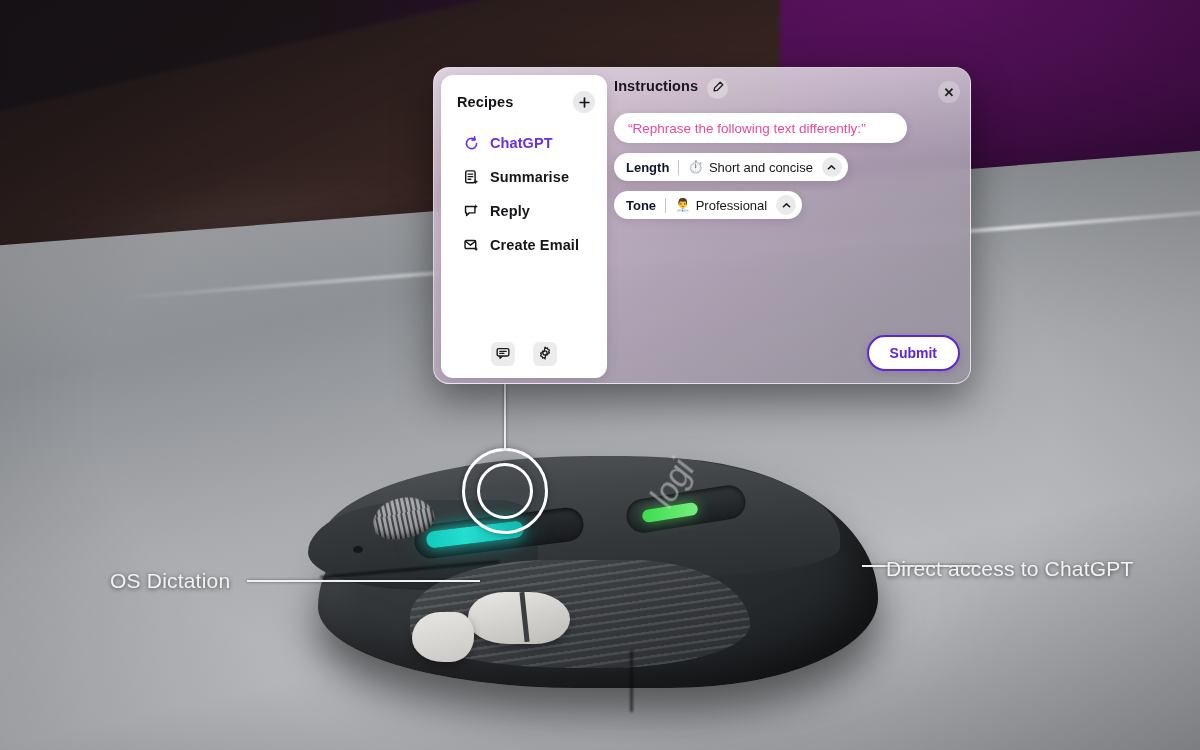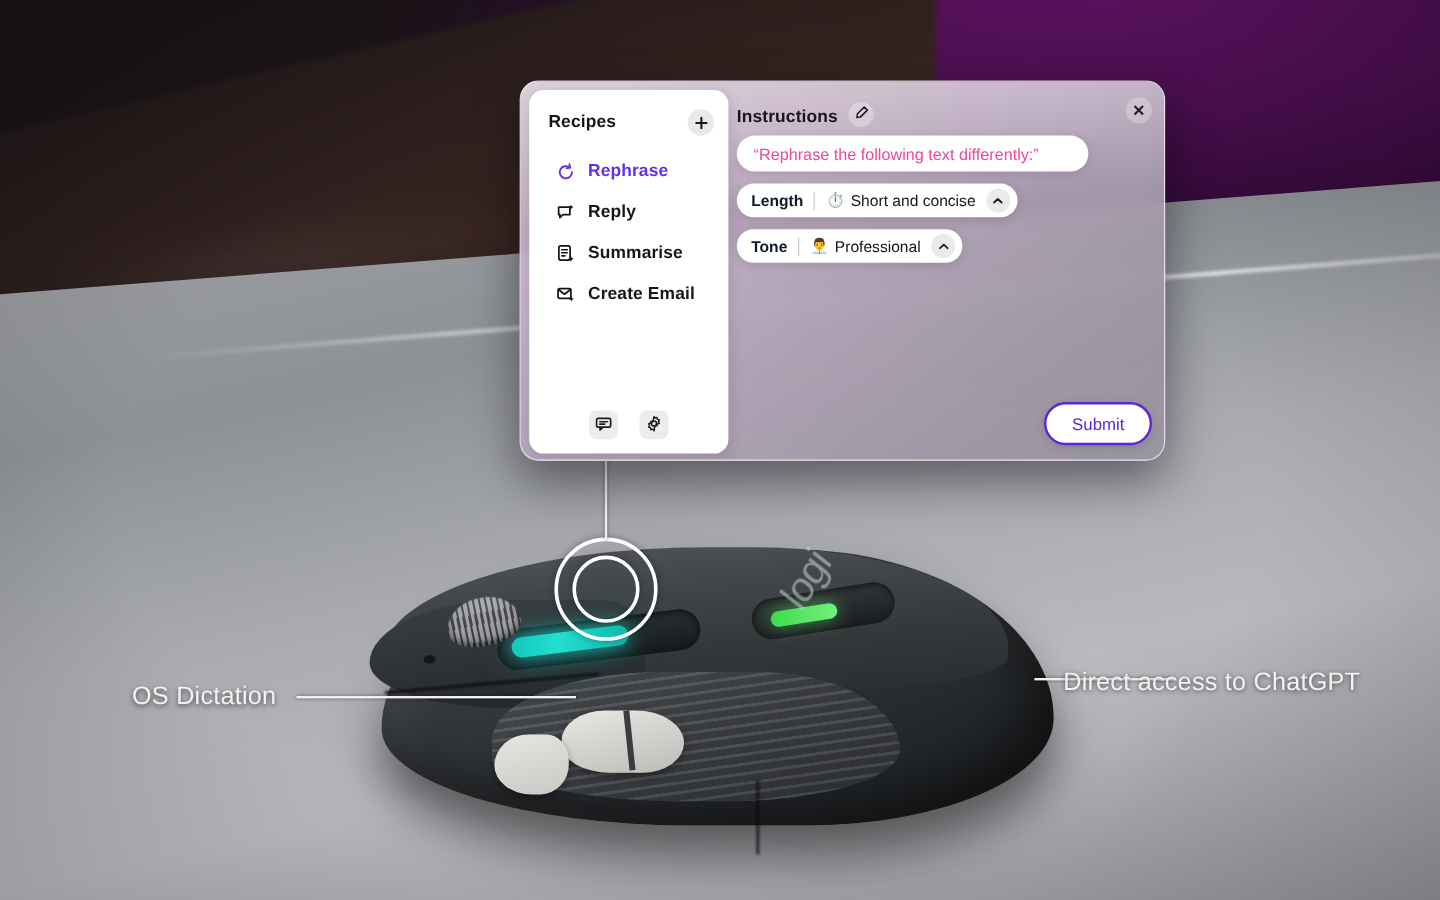--- a/index.html
+++ b/index.html
@@ -253,21 +253,21 @@
   }
   .foot-btn {
     width: 24px; height: 24px; border-radius: 6px;
     background: #ececed;
     display: flex; align-items: center; justify-content: center;
     border: none; cursor: pointer;
   }
 
   
   .content { position: absolute; left: 180px; top: 10px; right: 10px; bottom: 8px; }
-  .content-head { display: flex; align-items: flex-end; height: 28px; }
+  .content-head { display: flex; align-items: flex-start; height: 28px; }
   .content-title { font-size: 14.5px; font-weight: bold; color: #17171b; letter-spacing: 0.1px; }
   .edit-btn {
     margin-left: 9px; width: 21px; height: 21px; border-radius: 50%;
     background: rgba(255,255,255,0.30);
     display: flex; align-items: center; justify-content: center;
     border: none; cursor: pointer;
   }
   .close-btn {
     position: absolute; right: 0px; top: 3px;
     width: 22px; height: 22px; border-radius: 50%;
@@ -315,21 +315,21 @@
     margin-left: 9px; width: 20px; height: 20px; border-radius: 50%;
     background: #eaeaec;
     display: flex; align-items: center; justify-content: center;
   }
 
   .submit-row { position: absolute; right: 0px; bottom: 4px; }
   .submit-btn {
     background: #ffffff;
     border: 2px solid #5b26d6;
     color: #5b26d6;
-    font-size: 14px; font-weight: normal;
+    font-size: 14px; font-weight: bold;
     border-radius: 18px;
     padding: 8px 21px;
     cursor: pointer;
     box-shadow: 0 2px 8px rgba(60,40,70,0.2);
   }
 </style>
 </head>
 <body>
 
 <div class="stage">
@@ -394,42 +394,42 @@
 
       <div class="recipe-list">
 
         <div class="recipe-item active">
           <span class="recipe-icon">
             <svg width="17" height="17" viewBox="0 0 20 20" aria-hidden="true">
               <path d="M16 10a6 6 0 1 1-2.2-4.6" fill="none" stroke="#6730e8" stroke-width="1.9" stroke-linecap="round"></path>
               <path d="M13.6 2.2l0.6 3.4-3.4 0.4" fill="none" stroke="#6730e8" stroke-width="1.9" stroke-linecap="round" stroke-linejoin="round"></path>
             </svg>
           </span>
-          <span class="recipe-label">Rephrase</span>
-        </div>
-
-        <div class="recipe-item">
-          <span class="recipe-icon">
-            <svg width="17" height="17" viewBox="0 0 20 20" aria-hidden="true">
-              <path d="M3 4.2h11v7.4H7.4L4.2 14.6v-3H3z" fill="none" stroke="#16161a" stroke-width="1.7" stroke-linejoin="round"></path>
-              <path d="M15 1.6l0.8 1.8 1.8 0.8-1.8 0.8-0.8 1.8-0.8-1.8-1.8-0.8 1.8-0.8z" fill="#16161a"></path>
-            </svg>
-          </span>
-          <span class="recipe-label">Reply</span>
+          <span class="recipe-label">ChatGPT</span>
         </div>
 
         <div class="recipe-item">
           <span class="recipe-icon">
             <svg width="17" height="17" viewBox="0 0 20 20" aria-hidden="true">
               <rect x="3.2" y="2.2" width="11" height="14" rx="1.8" fill="none" stroke="#16161a" stroke-width="1.7"></rect>
               <path d="M6 6h5.4M6 9h5.4M6 12h3.2" stroke="#16161a" stroke-width="1.6" stroke-linecap="round"></path>
               <path d="M15 12.2l0.9 1.9 1.9 0.9-1.9 0.9-0.9 1.9-0.9-1.9-1.9-0.9 1.9-0.9z" fill="#16161a"></path>
             </svg>
           </span>
           <span class="recipe-label">Summarise</span>
+        </div>
+
+        <div class="recipe-item">
+          <span class="recipe-icon">
+            <svg width="17" height="17" viewBox="0 0 20 20" aria-hidden="true">
+              <path d="M3 4.2h11v7.4H7.4L4.2 14.6v-3H3z" fill="none" stroke="#16161a" stroke-width="1.7" stroke-linejoin="round"></path>
+              <path d="M15 1.6l0.8 1.8 1.8 0.8-1.8 0.8-0.8 1.8-0.8-1.8-1.8-0.8 1.8-0.8z" fill="#16161a"></path>
+            </svg>
+          </span>
+          <span class="recipe-label">Reply</span>
         </div>
 
         <div class="recipe-item">
           <span class="recipe-icon">
             <svg width="17" height="17" viewBox="0 0 20 20" aria-hidden="true">
               <rect x="2.4" y="4.2" width="12.6" height="9.4" rx="1.6" fill="none" stroke="#16161a" stroke-width="1.7"></rect>
               <path d="M2.8 5l5.9 4.6L14.6 5" fill="none" stroke="#16161a" stroke-width="1.7" stroke-linecap="round" stroke-linejoin="round"></path>
               <path d="M15.4 11.6l0.8 1.8 1.8 0.8-1.8 0.8-0.8 1.8-0.8-1.8-1.8-0.8 1.8-0.8z" fill="#16161a"></path>
             </svg>
           </span>

